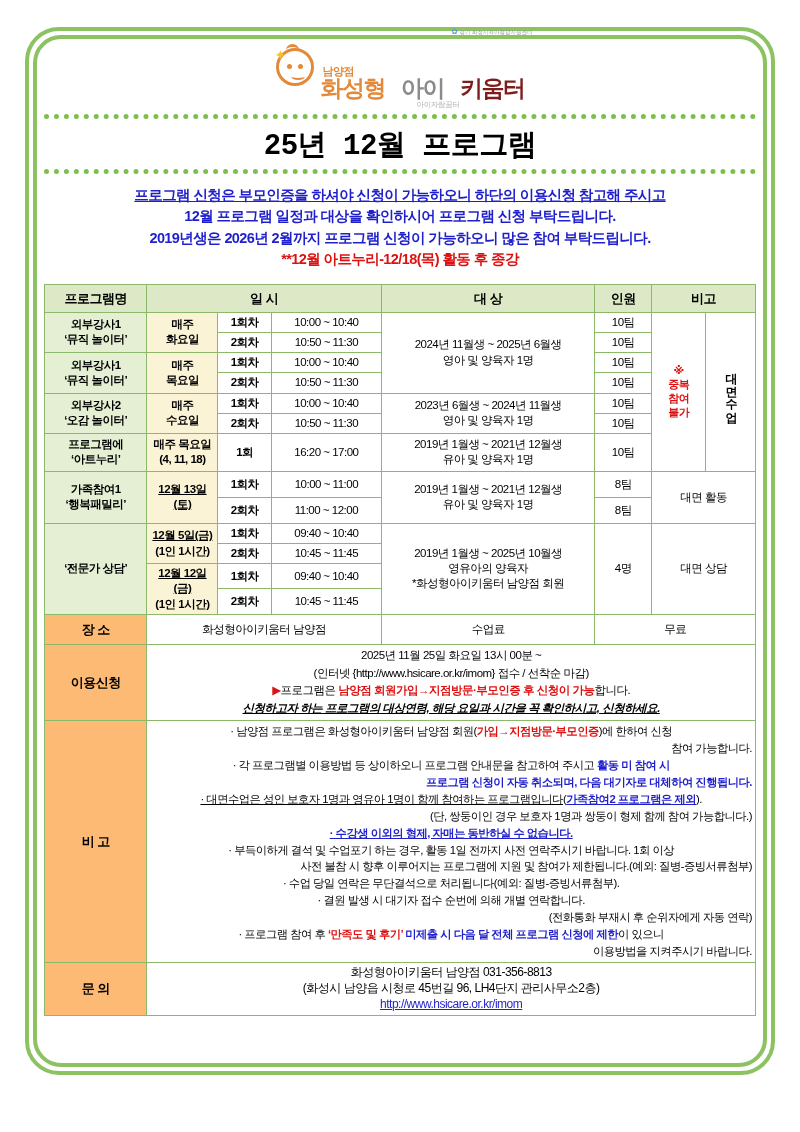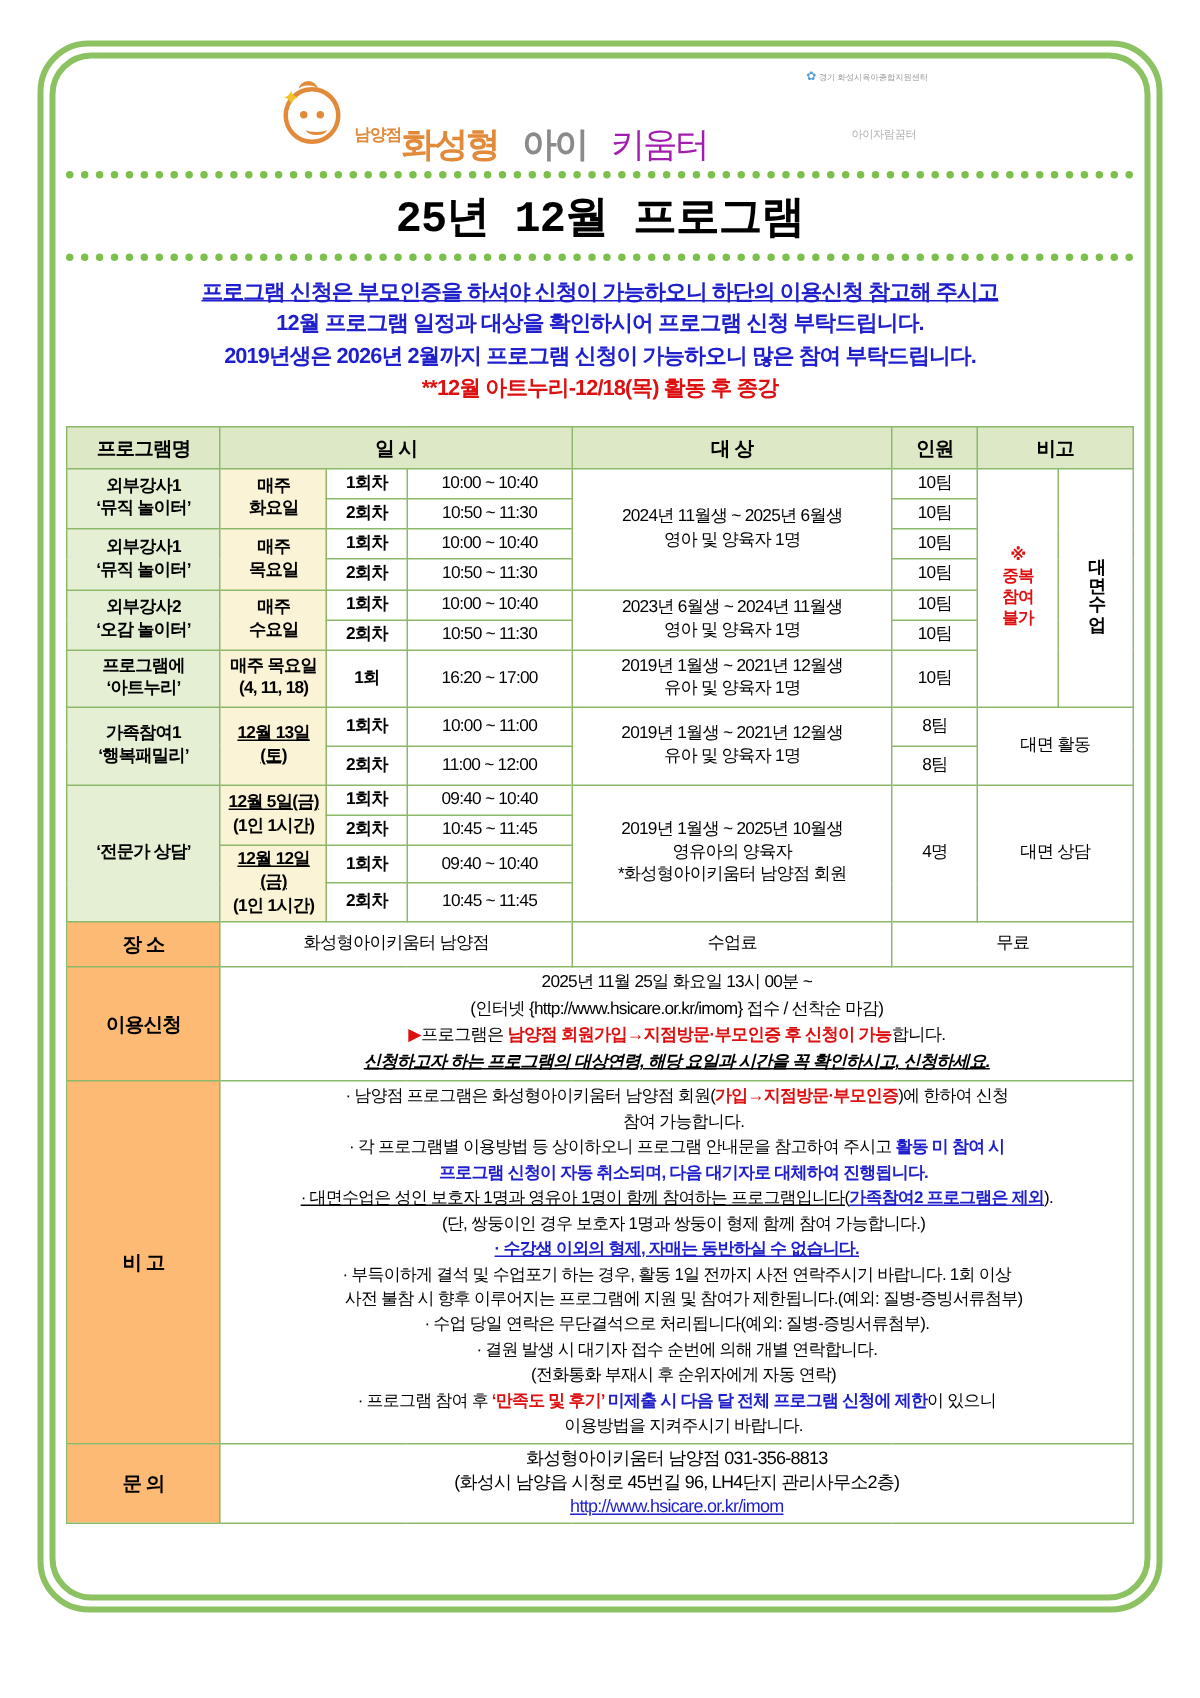--- a/index.html
+++ b/index.html
@@ -35,26 +35,26 @@
   }
   .logo-face:before{ 
     content:""; position:absolute; left:7px; top:-7px; width:13px;height:9px;
     border-top:3px solid #e38a3a; border-radius:50% 50% 0 0;
   }
   .eye{ position:absolute; top:13px; width:5px;height:5px;border-radius:50%;background:#e38a3a;}
   .eye.l{ left:8px;} .eye.r{ right:8px;}
   .mouth{ position:absolute; left:12px; top:22px; width:14px;height:7px;
           border-bottom:2.5px solid #e38a3a; border-radius:0 0 50% 50%;}
   .star{ position:absolute; left:-4px; top:-3px; color:#f4c328; font-size:14px; line-height:1;}
-  .logo-text{ display:flex; flex-direction:row; line-height:1;margin-top:39px; }
+  .logo-text{ display:flex; flex-direction:column; line-height:1;margin-top:39px; }
   .logo-branch{ font-size:11px; color:#e38a3a; font-weight:bold; letter-spacing:-.5px; margin-left:2px;}
   .logo-main{ display:flex; align-items:baseline; gap:16px; }
   .lm-a{ font-size:23px; font-weight:bold; color:#e38a3a; letter-spacing:-1.5px;}
   .lm-b{ font-size:23px; font-weight:bold; color:#8a8a8a; letter-spacing:-1.5px;}
-  .lm-c{ font-size:23px; font-weight:normal; color:#a21caf; letter-spacing:-1.5px;}
+  .lm-c{ font-size:23px; font-weight:bold; color:#7f1d1d; letter-spacing:-1.5px;}
   .logo-sub{ font-size:7.5px; color:#b0b0b0; letter-spacing:-.3px; margin-left:52px; margin-top:1px;padding-left:44px;}
   .logo-gov{ position:absolute; right:-8px; top:0px; font-size:5.5px; color:#999; white-space:nowrap;}
   .logo-gov .dot{ color:#5aa0d8; font-size:8px;}
 
   
   .title-band{
     margin-top:6px; padding:6px 0 4px;
     border-top:5px dotted #7cbf4c; border-bottom:5px dotted #7cbf4c;
     text-align:center;
   }
@@ -95,21 +95,21 @@
     display:inline-block;
   }
   .dup{ color:#dd1111; font-weight:bold; font-size:11px; line-height:1.25; }
 
   
   td.lefty{ text-align:left; padding:5px 7px 5px 9px; }
   .apply-line{ line-height:1.55; font-size:11.5px; }
   .apply-line.ital{ font-style:italic; font-weight:bold; }
   .notes{ line-height:1.5; font-size:11.3px; }
   .notes .li{ padding-left:9px; text-indent:-9px; }
-  .notes .cont{ padding-left:9px; }
+  .notes .cont{ padding-left:9px;text-align:right; }
   .footer-cell{ text-align:center; line-height:1.5; font-size:12px; padding:5px 0; }
   .footer-cell a{ color:#1f1fcc; text-decoration:underline; }
 </style>
 </head>
 <body>
 
 <div class="page">
   <div class="frame-outer"></div>
   <div class="frame-inner"></div>
 

